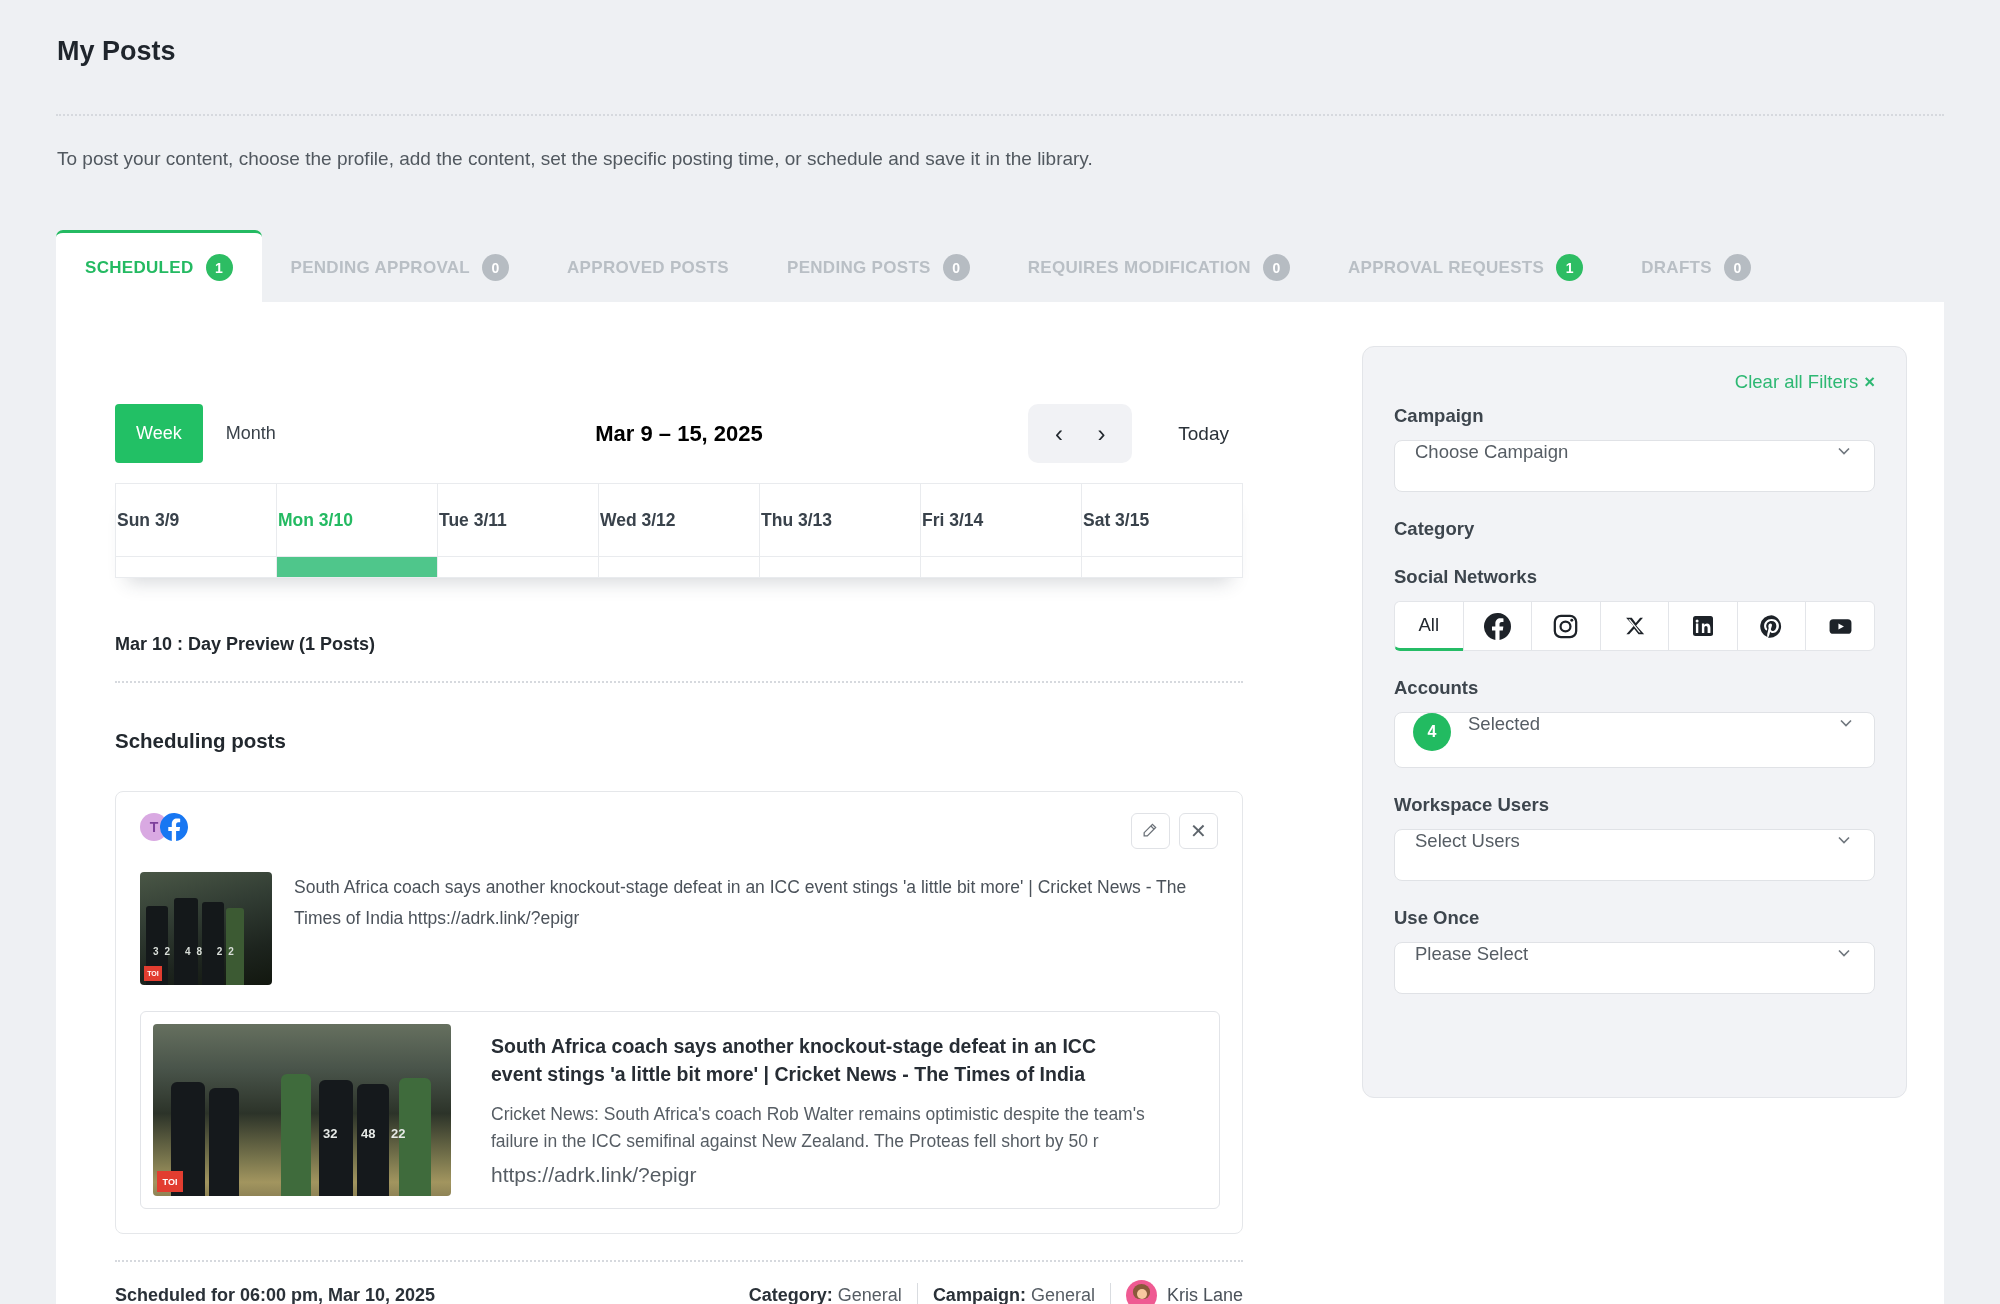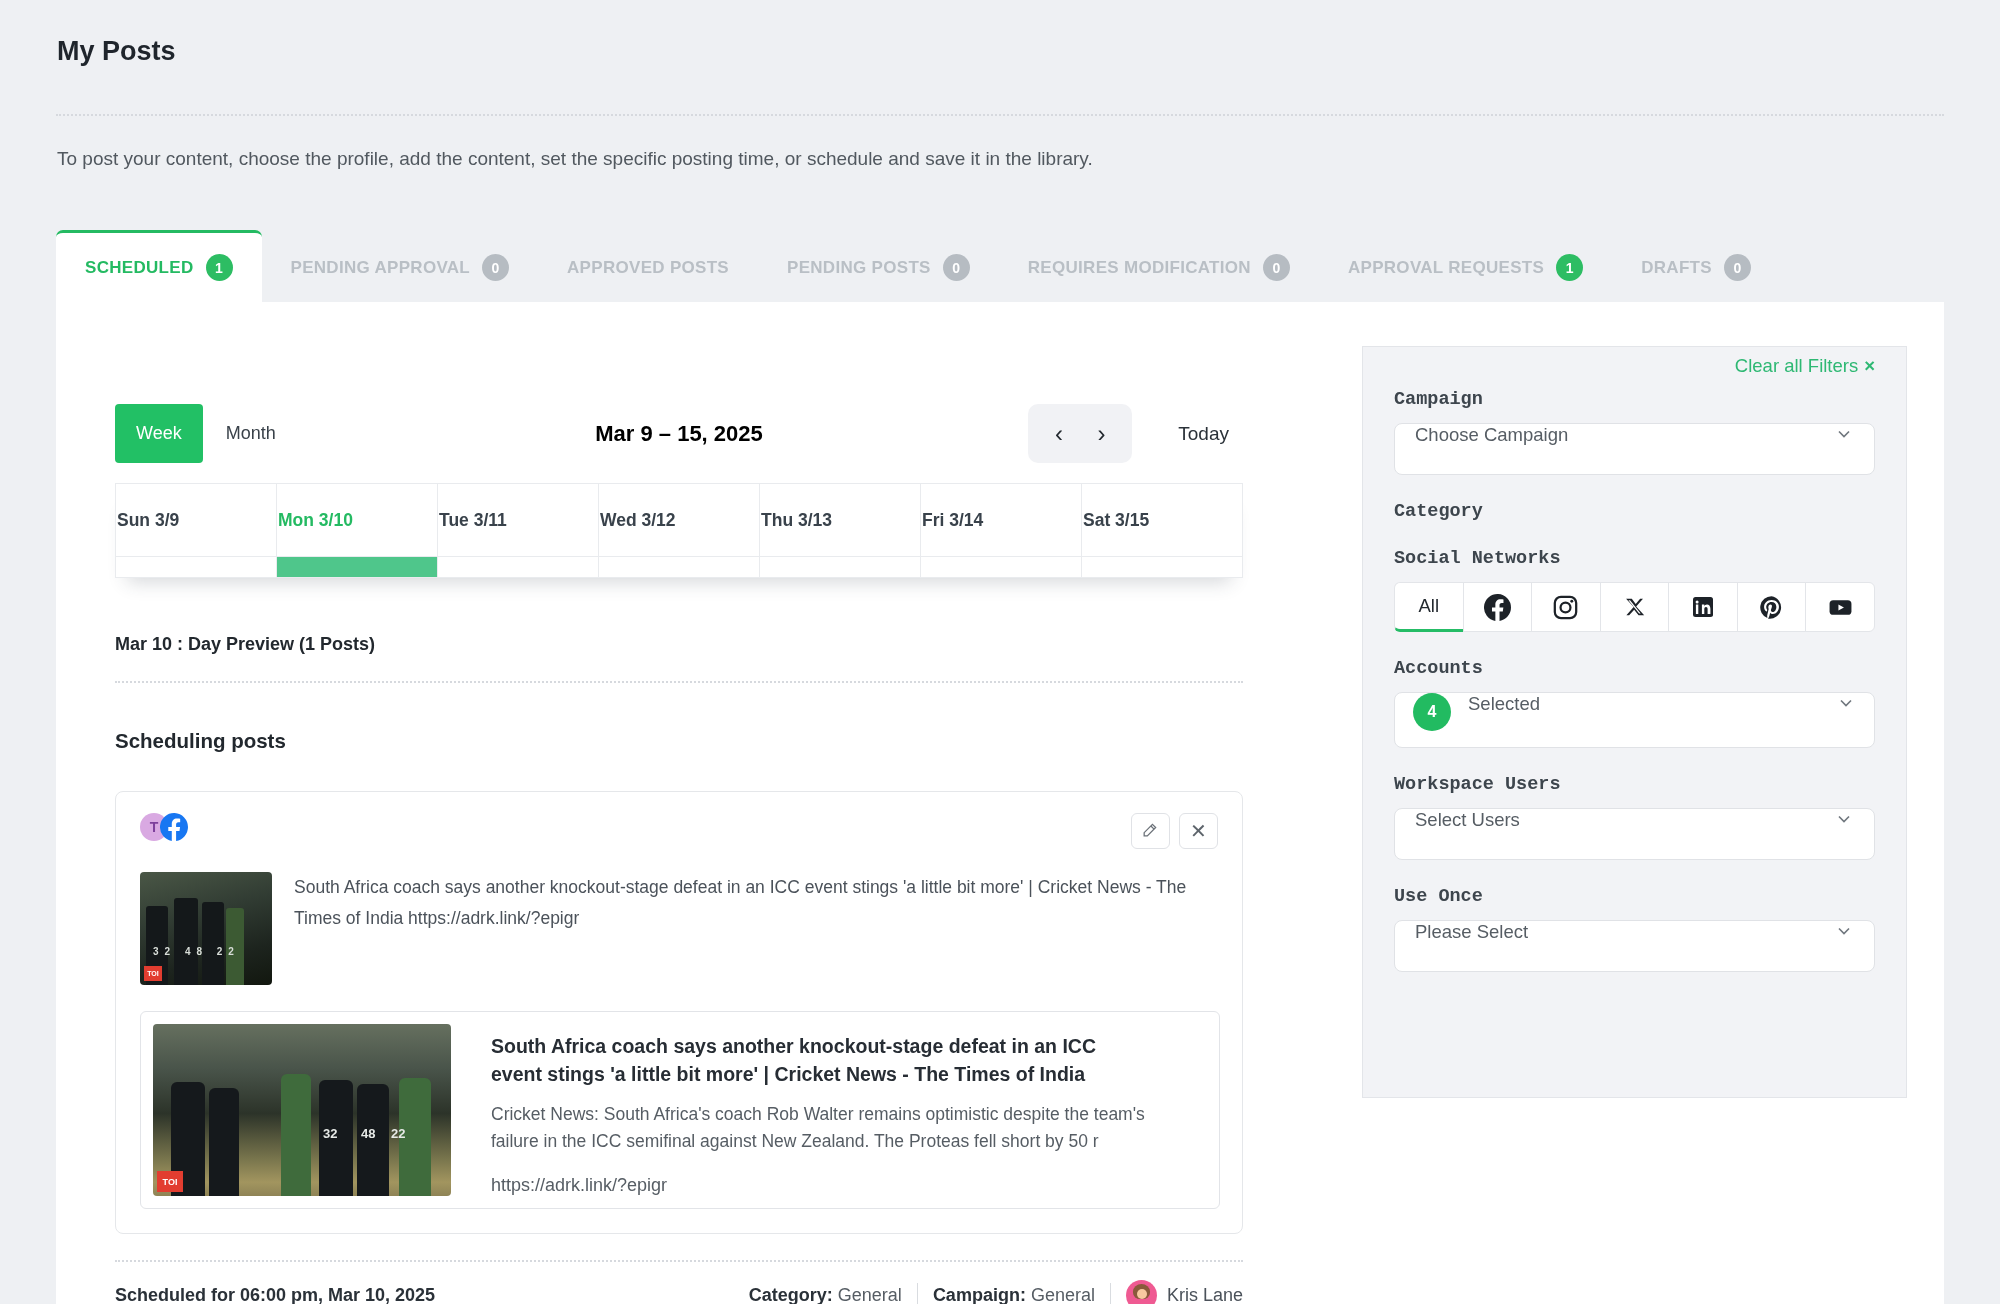--- a/index.html
+++ b/index.html
@@ -80,41 +80,41 @@
   .preview-card { margin-top: 26px; border: 1px solid #e2e4e8; border-radius: 6px; padding: 12px; display: flex; width: 1080px; }
   .preview-img { width: 298px; height: 172px; border-radius: 4px; position: relative; overflow: hidden; flex: none;
                  background: linear-gradient(180deg, #66705f 0%, #49544a 26%, #2c3329 52%, #77744c 78%, #a2955f 92%, #8e8355 100%); }
   .preview-img .player { position: absolute; background: #15191c; border-radius: 6px 6px 0 0; }
   .preview-img .player.green { background: #3f6b3c; }
   .preview-img .pnum { position: absolute; color: #e6e9e6; font-size: 13px; font-weight: 700; }
   .preview-img .toi-badge { width: 26px; height: 21px; font-size: 9px; }
   .preview-info { padding: 8px 0 0 40px; }
   .preview-title { font-size: 19.5px; font-weight: 700; color: #272d34; line-height: 28px; width: 655px; }
   .preview-desc { margin-top: 13px; font-size: 17.5px; color: #565d64; line-height: 27px; width: 700px; }
-  .preview-url { margin-top: 20px; font-size: 18px; color: #565d64; }
+  .preview-url { margin-top: 8px; font-size: 21px; color: #565d64; }
 
   .divider-2 { margin-top: 26px; }
   .post-footer { margin-top: 18px; display: flex; align-items: center; font-size: 18px; }
   .sched-for { font-weight: 700; color: #2a3138; }
   .pf-right { margin-left: auto; display: flex; align-items: center; gap: 15px; }
   .pf-item b { color: #2a3138; }
   .pf-item span { color: #565d64; }
   .vert { width: 1px; height: 26px; background: #d9dce0; }
   .kris-wrap { display: flex; align-items: center; }
   .kris { width: 31px; height: 31px; border-radius: 50%; background: #ef5a92; position: relative; overflow: hidden; flex: none; }
   .kris .hair { position: absolute; top: 4px; left: 7px; width: 17px; height: 15px; background: #8a5a3b; border-radius: 50% 50% 42% 42%; }
   .kris .face { position: absolute; top: 9px; left: 11px; width: 10px; height: 10px; background: #f8c9a0; border-radius: 50%; }
   .kris-name { color: #4b525a; margin-left: 10px; }
 
   
   .filters { position: absolute; left: 1362px; top: 346px; width: 545px; height: 752px; background: #f2f3f6;
-             border: 1px solid #e3e5e9; border-radius: 0; padding: 8px 31px; }
+             border: 1px solid #e3e5e9; border-radius: 12px; padding: 24px 31px; }
   .clear-row { text-align: right; font-size: 18.5px; color: #2eb873; cursor: pointer; }
   .clear-x { margin-left: 6px; font-weight: 700; }
-  .f-label { margin-top: 26px; font-size: 18.5px; font-weight: 600; color: #3d454d; font-family: Liberation Mono, monospace; }
+  .f-label { margin-top: 26px; font-size: 18.5px; font-weight: 600; color: #3d454d; }
   .f-label.first { margin-top: 12px; }
   .dd { margin-top: 13px; height: 52px; background: #fff; border: 1px solid #e0e2e6; border-radius: 8px;
         display: flex; align-items: flex-start; padding: 0 20px; font-size: 18.5px; color: #565d64; cursor: pointer; }
   .dd.tall { height: 56px; padding: 0 18px; }
   .chev { margin-left: auto; width: 20px; height: 20px; flex: none; }
   .count-badge { width: 38px; height: 38px; border-radius: 50%; background: #22bb61; color: #fff; font-size: 16px;
                  font-weight: 700; display: flex; align-items: center; justify-content: center; margin-right: 17px; flex: none; }
 
   .social-row { margin-top: 13px; display: flex; }
   .social-btn { flex: 1; height: 50px; background: #fff; border: 1px solid #e3e5e9; margin-left: -1px;

